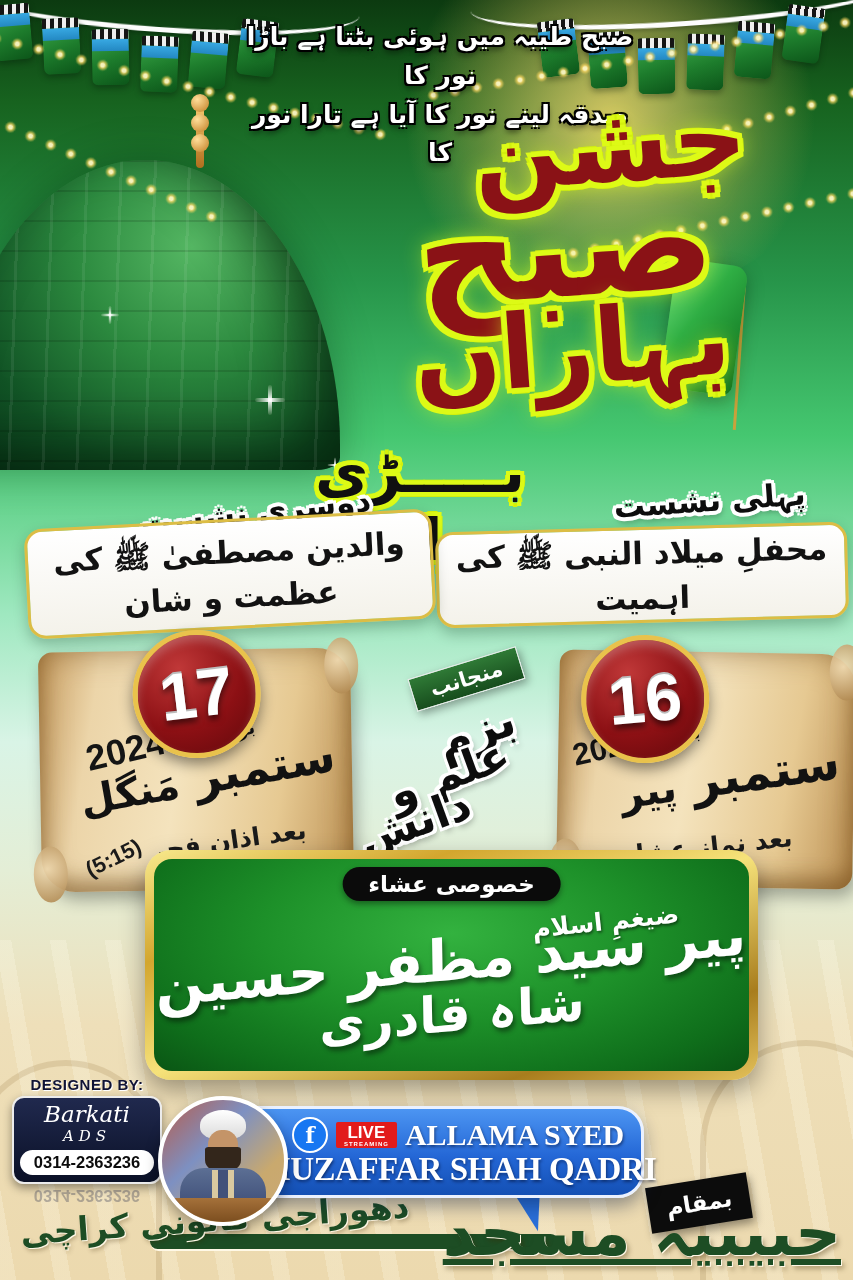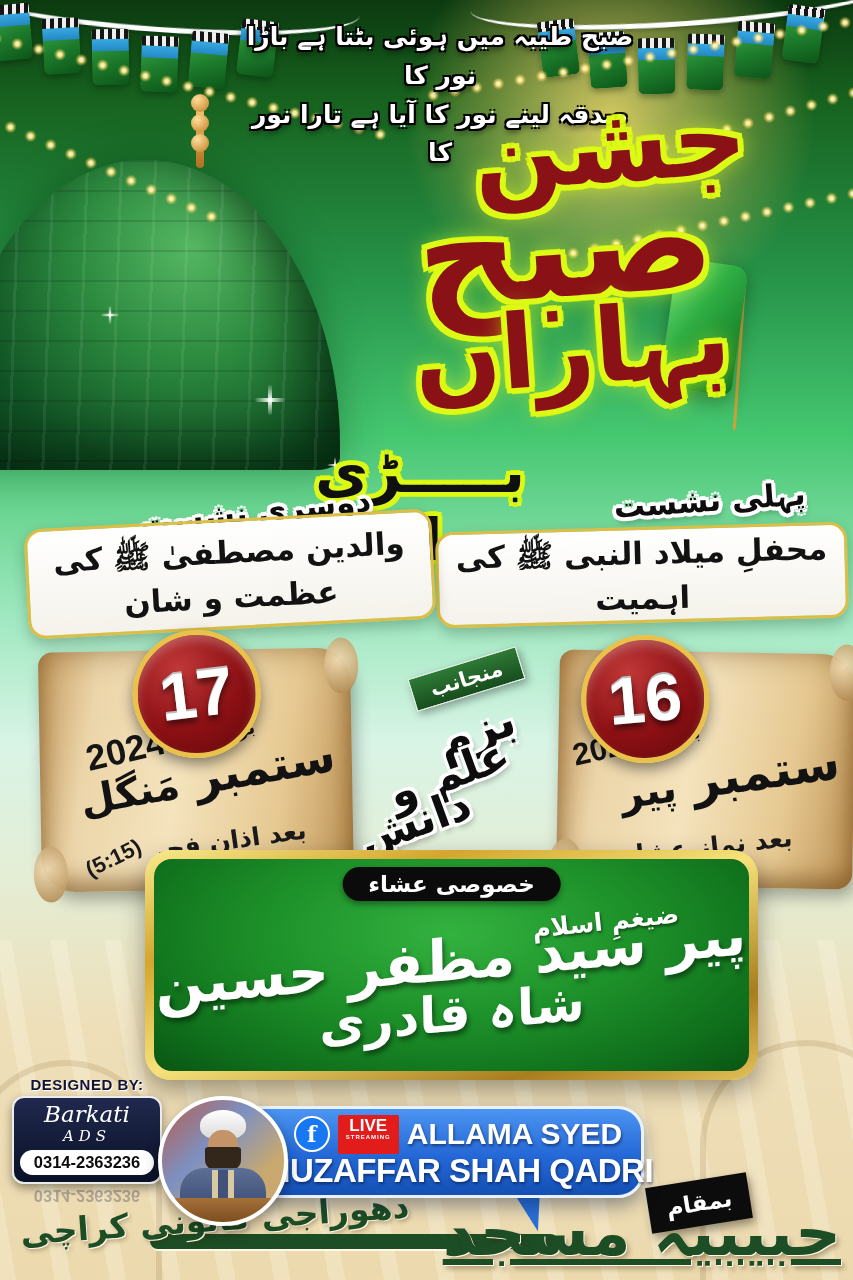--- a/index.html
+++ b/index.html
@@ -165,24 +165,24 @@
   .ph-beard{left:43px;top:47px;width:36px;height:26px;border-radius:10% 10% 50% 50%;background:#33261b;}
   .ph-robe{left:18px;top:68px;width:86px;height:36px;border-radius:24px 24px 0 0;background:linear-gradient(180deg,#5c6f94,#41517a);}
   .ph-stole{left:50px;top:70px;width:22px;height:30px;background:linear-gradient(90deg,#d9c9a0 0 6px,#41517a 6px 16px,#d9c9a0 16px);}
   .ph-desk{left:2px;top:98px;width:118px;height:24px;background:linear-gradient(180deg,#a5713a,#7c4e1f);}
   .pill{left:226px;top:1106px;width:418px;height:92px;border-radius:26px;z-index:3;
     background:linear-gradient(180deg,#4c95f2 0%,#2467d6 55%,#1450b4 100%);border:3px solid #eaf1ff;
     box-shadow:0 8px 18px rgba(0,20,60,.4);display:flex;flex-direction:column;justify-content:center;align-items:center;padding-left:46px;box-sizing:border-box;}
   .pill-row{display:flex;align-items:center;gap:8px;}
   .fb{width:32px;height:32px;border-radius:50%;background:#1877f2;border:2px solid #fff;display:flex;align-items:center;justify-content:center;
     color:#fff;font-family:"DejaVu Serif",serif;font-weight:bold;font-size:22px;line-height:1;}
-  .live{background:#e21b1b;color:#fff;text-align:center;padding:2px 8px 14px;border-radius:2px;font-family:"Liberation Sans",sans-serif;}
+  .live{background:#e21b1b;color:#fff;text-align:center;padding:2px 8px 1px;border-radius:2px;font-family:"Liberation Sans",sans-serif;}
   .live .lv{font-size:17px;font-weight:bold;line-height:1;display:block;}
   .live .st{font-size:6px;font-weight:bold;letter-spacing:1px;line-height:1;display:block;}
-  .pt{color:#fff;font-family:Liberation Sans, sans-serif;font-weight:bold;text-shadow:1px 2px 3px rgba(0,10,40,.5);white-space:nowrap;}
+  .pt{color:#fff;font-family:Liberation Serif, serif;font-weight:bold;text-shadow:1px 2px 3px rgba(0,10,40,.5);white-space:nowrap;}
   .pt1{font-size:30px;}
   .pt2{font-size:33px;letter-spacing:-.5px;margin-top:-2px;}
   .tail{left:520px;top:1194px;width:0;height:0;border-left:14px solid transparent;border-right:10px solid transparent;
     border-top:38px solid #2a6fd8;transform:rotate(-12deg);}
   
   .vlabel{left:648px;top:1180px;background:#0c0c0c;color:#fff;direction:rtl;font-size:23px;font-weight:bold;
     padding:10px 18px;transform:rotate(-9deg);box-shadow:2px 5px 10px rgba(0,0,0,.4);}
   .vmasjid{right:12px;top:1196px;direction:rtl;color:#1d4d24;font-size:64px;font-weight:bold;white-space:nowrap;
     text-shadow:1px 1px 0 #fff8e6,3px 4px 5px rgba(60,40,0,.35);}
   .vbar{left:150px;top:1234px;width:408px;height:15px;background:#1d4d24;border-radius:8px;box-shadow:1px 2px 0 #fff8e6;}

